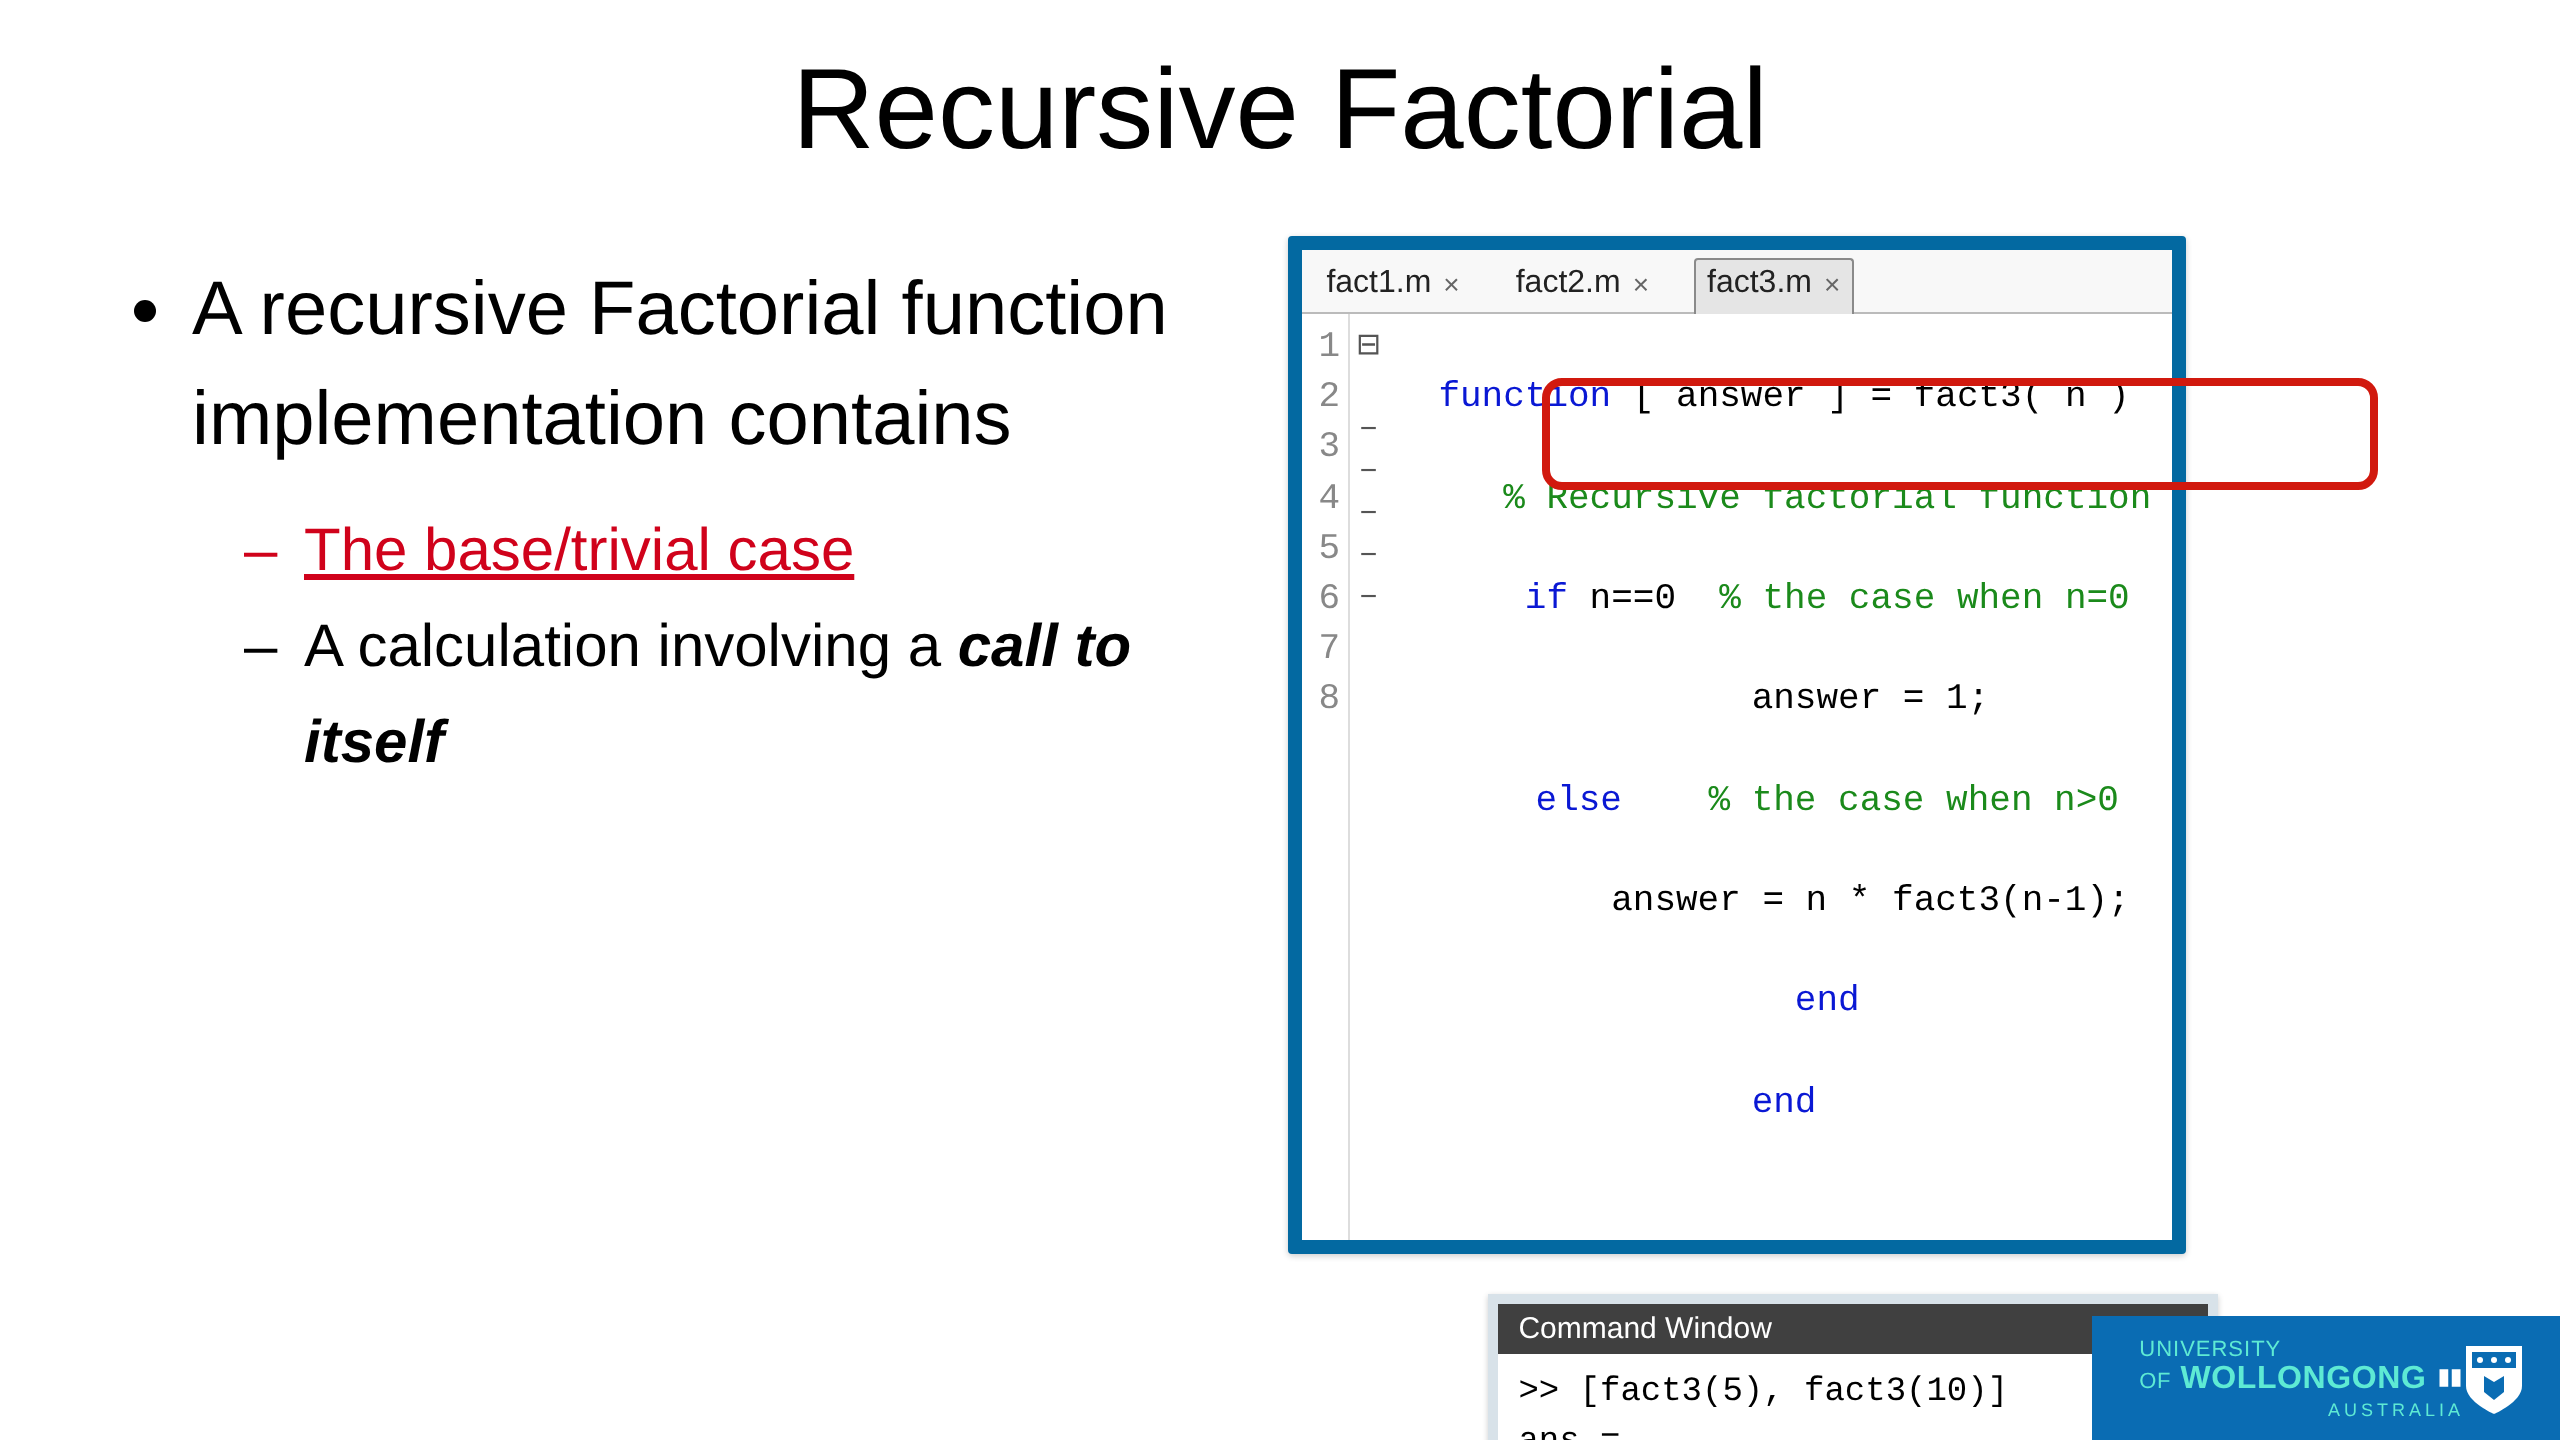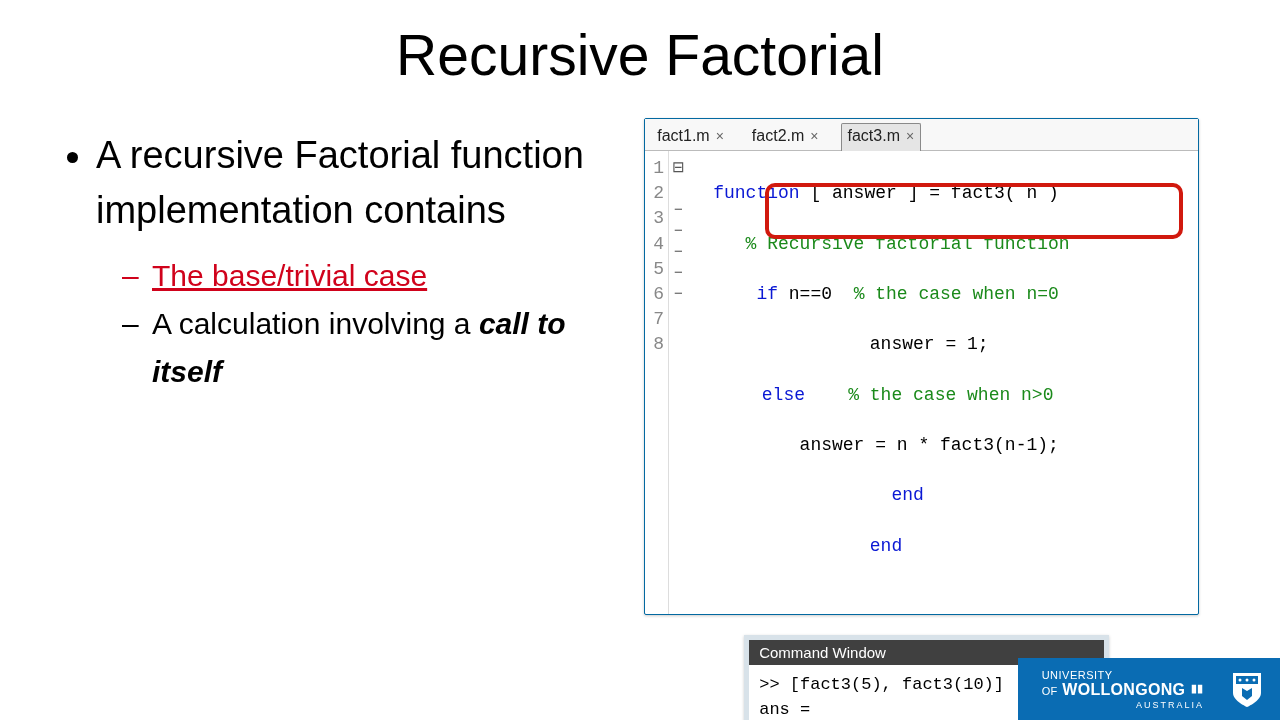--- a/index.html
+++ b/index.html
@@ -57,23 +57,23 @@
 
   .right {
     flex: 1 1 52%;
     display: flex;
     flex-direction: column;
     align-items: flex-start;
   }
 
   
   .editor-window {
-    border: 1px solid #0369a1;
+    border: 7px solid #0369a1;
     border-radius: 2px;
-    width: 555px;
+    width: 449px;
     background: #fff;
     box-shadow: 0 1px 3px rgba(0,0,0,0.2);
   }
   .tabbar {
     background: #f8f8f8;
     border-bottom: 1px solid #bbb;
     display: flex;
     align-items: center;
     gap: 16px;
     padding: 4px 6px 0 6px;
@@ -159,25 +159,25 @@
     white-space: pre;
     line-height: 1.45;
   }
 
   
   .footer {
     position: absolute;
     bottom: 0;
     right: 0;
     background: #0a6cb3;
-    color: #ffffff;
+    color: #5eead4;
     padding: 12px 18px 10px 24px;
     display: flex;
     align-items: center;
-    gap: 28px;
+    gap: 0;
   }
   .footer .uni-text {
     font-family: Arial, sans-serif;
     line-height: 1.05;
   }
   .footer .uni-text .l1 { font-size: 11px; font-weight: 400; letter-spacing: 0.5px; }
   .footer .uni-text .l2 { font-size: 16px; font-weight: 700; letter-spacing: 0.3px; }
   .footer .uni-text .l3 { font-size: 9px; letter-spacing: 2px; text-align: right; margin-top: 2px; }
   .shield {
     width: 30px; height: 36px;

